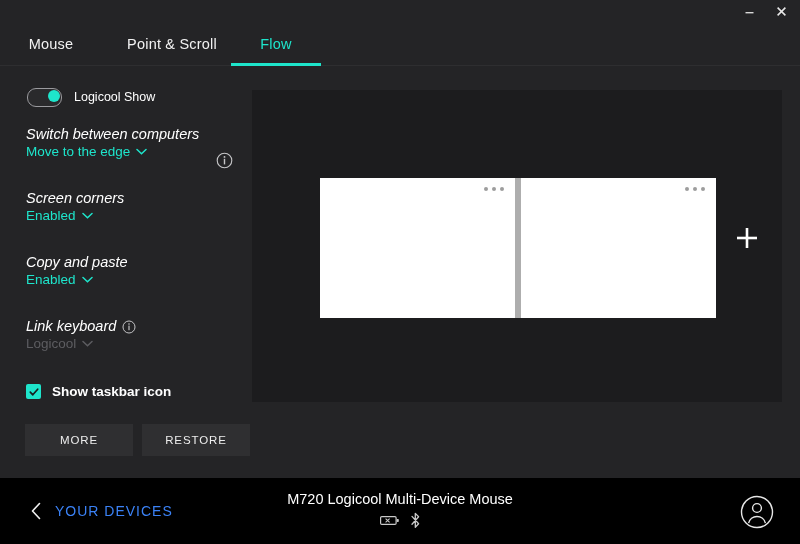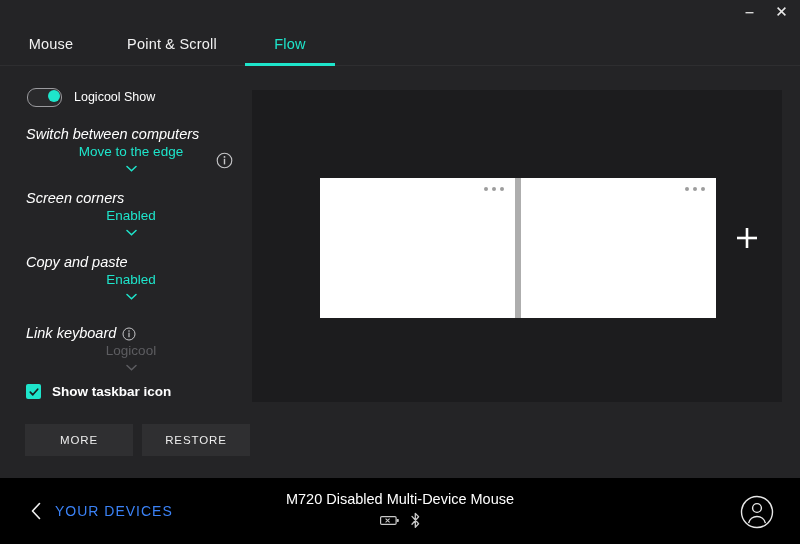--- a/index.html
+++ b/index.html
@@ -73,21 +73,21 @@
   .tab-underline {
     position: absolute;
     bottom: -1px;
     left: 0;
     width: 100%;
     height: 3px;
     background: #1ee5cb;
   }
   #tab0 { left: 10px;  width: 82px; }
   #tab1 { left: 108px; width: 128px; }
-  #tab2 { left: 245px; width: 90px; }
+  #tab2 { left: 231px; width: 90px; }
 
   
   .sidebar {
     position: absolute;
     left: 0; top: 66px;
     width: 252px; height: 412px;
     background: #242426;
   }
   .flow-toggle-row {
     position: absolute;
@@ -142,29 +142,28 @@
   }
   .setting .s-value {
     margin-top: 2px;
     font-size: 13.5px;
     color: #1ee5cb;
     display: flex;
     align-items: center;
     gap: 6px;
     cursor: default;
     white-space: nowrap;
-    flex-direction: column;
   }
   .setting .s-value.disabled { color: #5d5d61; }
   .caret { display: inline-block; line-height: 1; }
   .caret svg { display: block; }
   #set-switch { top: 60px; }
   #set-corners { top: 124px; }
   #set-copy { top: 188px; }
-  #set-link { top: 259px; }
+  #set-link { top: 252px; }
   .inline-info {
     width: 14px; height: 14px;
     display: inline-block;
     position: relative;
     top: 1px;
   }
 
   .checkbox-row {
     position: absolute;
     left: 26px; top: 318px;
@@ -466,21 +465,21 @@
     <div class="back-link">
       <span class="back-chevron">
         <svg width="12" height="18" viewBox="0 0 12 18" aria-hidden="true">
           <path d="M9.5 1.5 L2.5 9 L9.5 16.5" fill="none" stroke="#f0f0f0" stroke-width="1.6" stroke-linecap="round" stroke-linejoin="round"></path>
         </svg>
       </span>
       <span class="back-text">YOUR DEVICES</span>
     </div>
 
     <div class="device-info">
-      <div class="device-name">M720 Disabled Multi-Device Mouse</div>
+      <div class="device-name">M720 Logicool Multi-Device Mouse</div>
       <div class="device-icons">
         <span>
           <svg width="20" height="11" viewBox="0 0 20 11" aria-hidden="true">
             <rect x="0.6" y="1.6" width="15.5" height="7.8" rx="1.2" fill="none" stroke="#c9c9c9" stroke-width="1.2"></rect>
             <rect x="16.6" y="4" width="2.2" height="3" rx="0.8" fill="#c9c9c9"></rect>
             <path d="M5.6 3.7 L9.6 7.3 M9.6 3.7 L5.6 7.3" stroke="#c9c9c9" stroke-width="1.1" fill="none"></path>
           </svg>
         </span>
         <span>
           <svg width="11" height="17" viewBox="0 0 11 17" aria-hidden="true">

